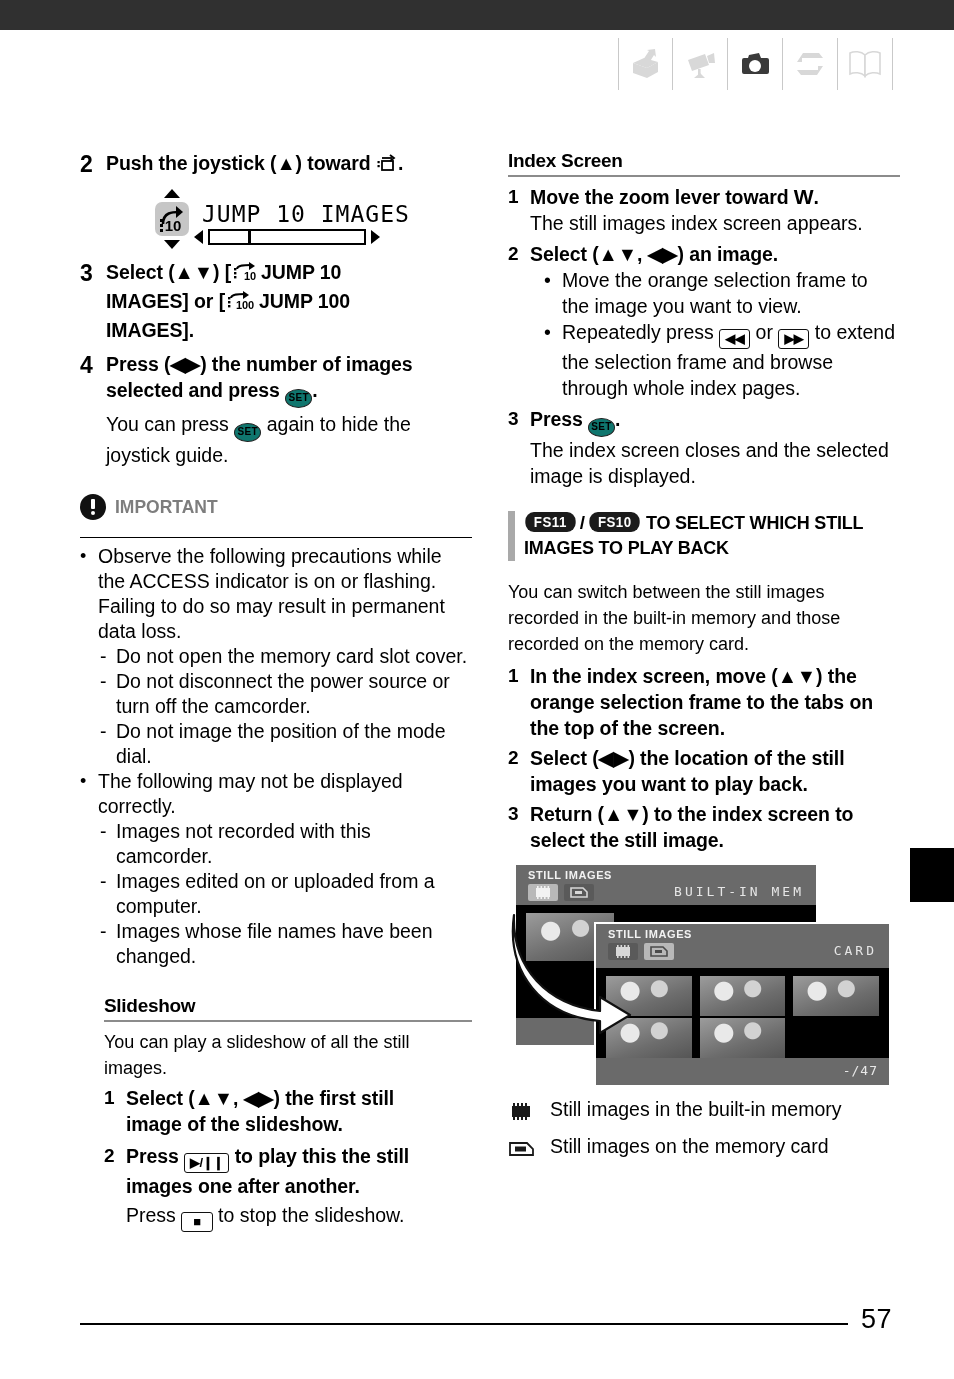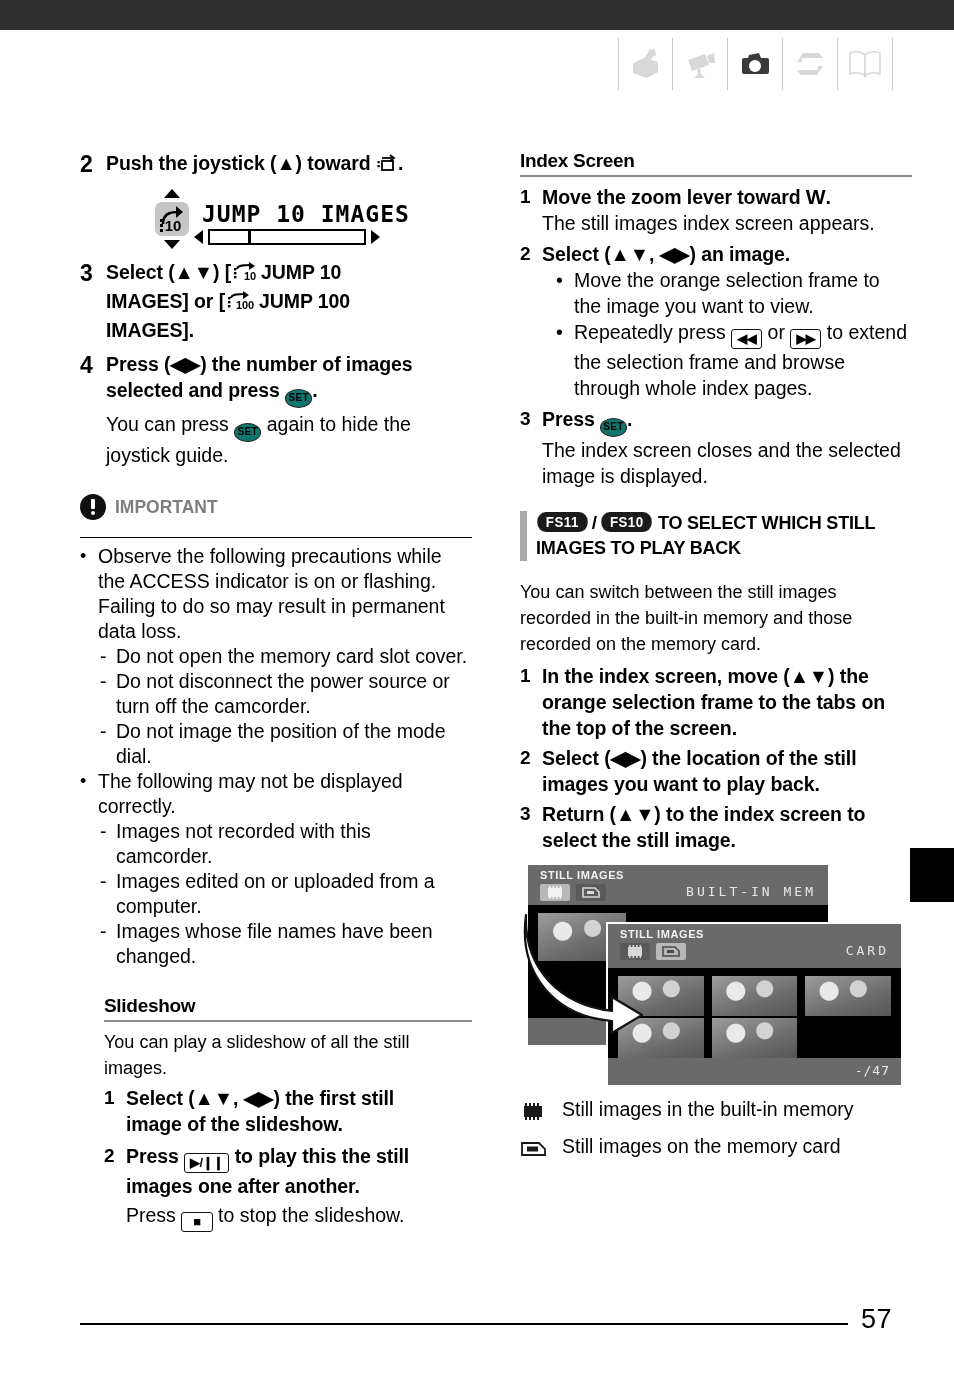--- a/index.html
+++ b/index.html
@@ -34,21 +34,21 @@
   .chap:first-child { border-left: 1.5px solid #c9c9c9; }
   .chap svg { display: block; }
 
   
   .col {
     position: absolute;
     top: 150px;
     width: 392px;
   }
   .col-left  { left: 80px; }
-  .col-right { left: 520px; }
+  .col-right { left: 508px; }
 
   
   .step {
     display: flex;
     margin-bottom: 4px;
   }
   .step .num {
     font-weight: bold;
     font-size: 23px;
     line-height: 28px;
@@ -185,21 +185,21 @@
     border-right: 8px solid transparent;
   }
   .joy-arrow-up { top: 0; border-bottom: 9px solid #000; }
   .joy-arrow-dn { bottom: 0; border-top: 9px solid #000; }
   .joy-chip {
     width: 34px; height: 34px; border-radius: 7px;
     background: #c6c6c6; position: relative;
   }
   .joy-text {
     font-family: "DejaVu Sans Mono", monospace;
-    font-weight: bold; font-size: 23px;
+    font-weight: normal; font-size: 23px;
     letter-spacing: 1px;
     margin-left: 8px;
     margin-top: 8px;
   }
   .joy-bar-row { display: flex; align-items: center; margin-top: 2px; }
   .joy-bar {
     width: 158px; height: 16px;
     border: 2.5px solid #000; background: #fff;
     position: relative; margin: 0 5px;
   }

